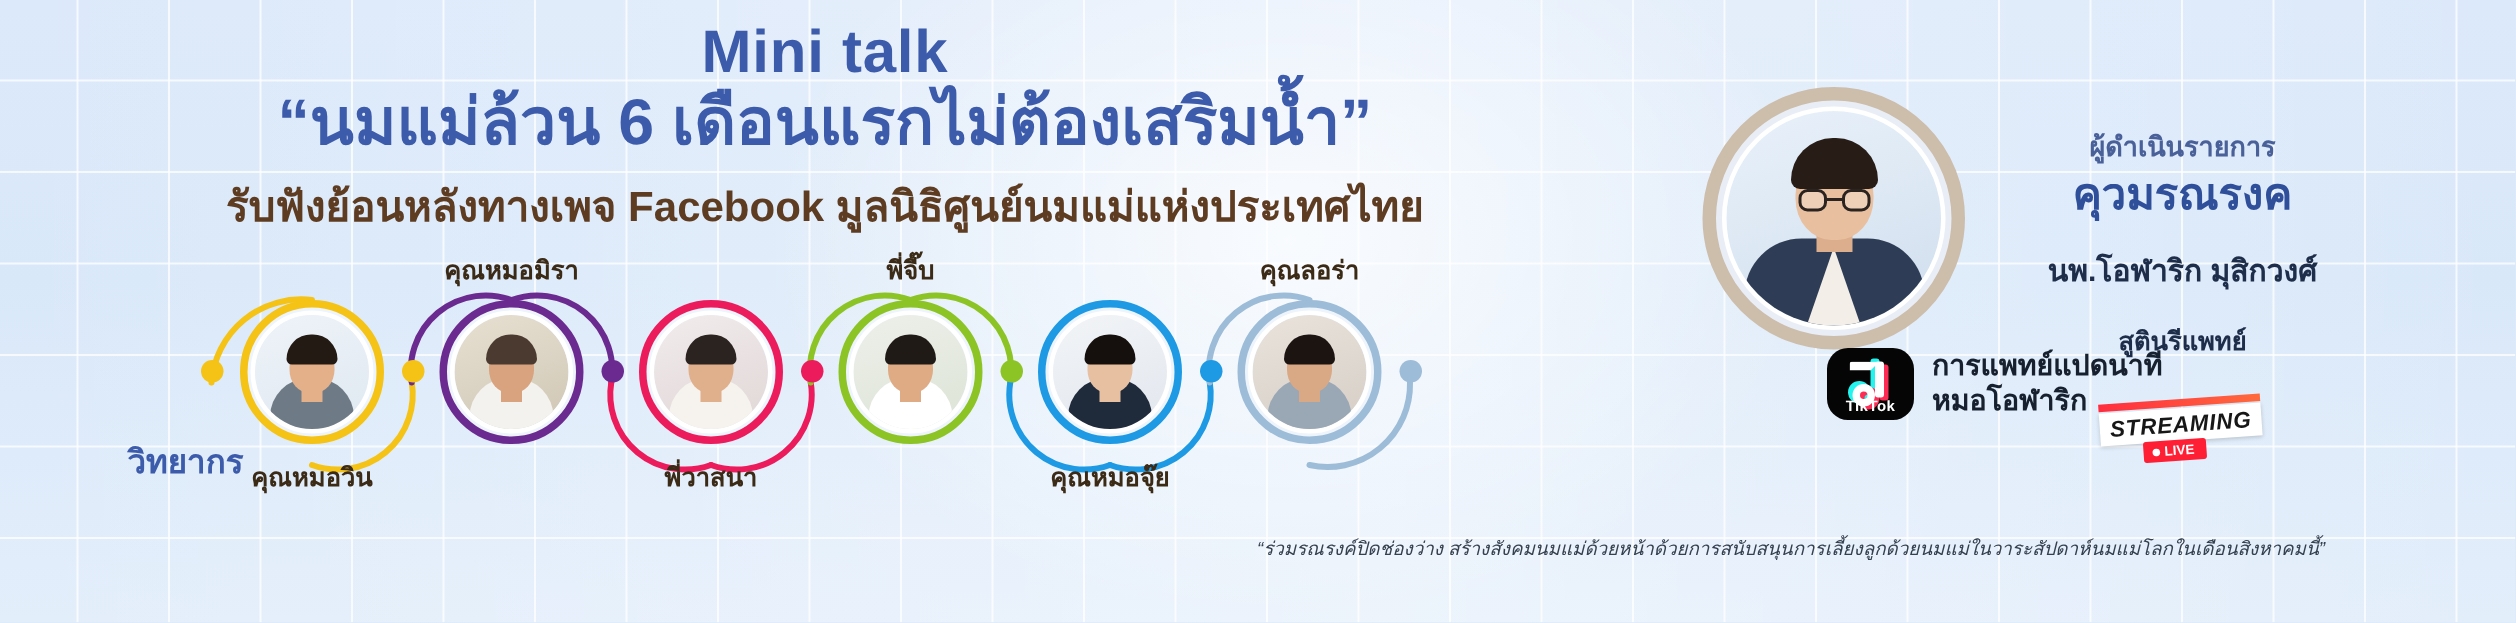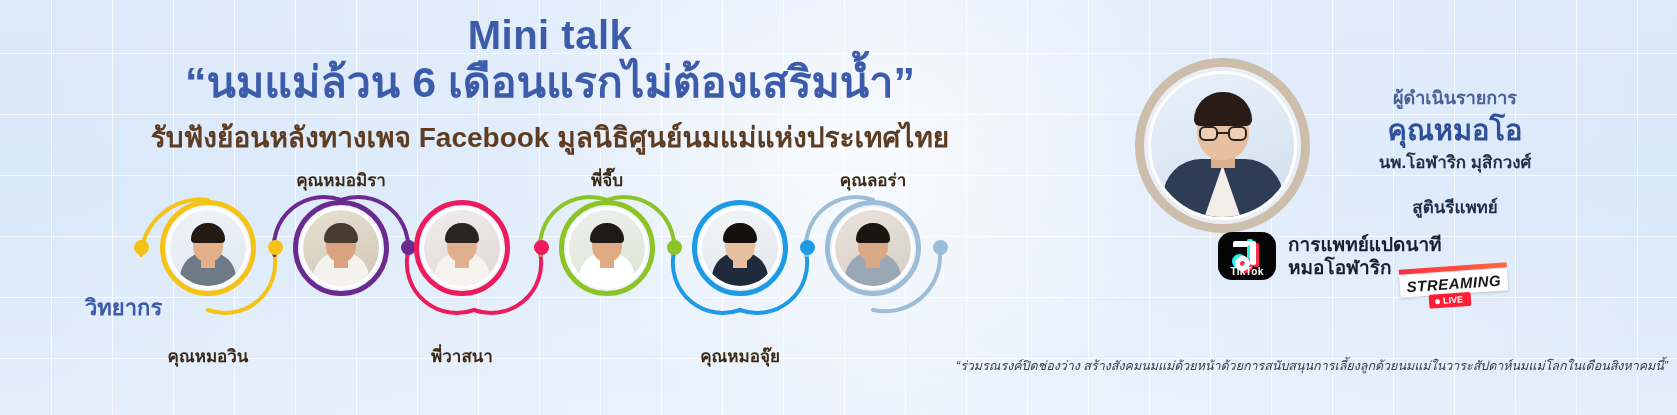--- a/index.html
+++ b/index.html
@@ -67,21 +67,21 @@
   .head{width:30px;height:34px;border-radius:50% 50% 45% 45%;background:var(--skin);top:18px;position:absolute;left:50%;transform:translateX(-50%);}
   .hair{width:34px;height:20px;border-radius:18px 18px 4px 4px;background:var(--hair);top:13px;position:absolute;left:50%;transform:translateX(-50%);}
   .body{width:56px;height:34px;border-radius:26px 26px 0 0;background:var(--cloth);bottom:0;position:absolute;left:50%;transform:translateX(-50%);}
   .neck{width:14px;height:12px;background:var(--skin);top:46px;position:absolute;left:50%;transform:translateX(-50%);}
 
   .lbl{
     position:absolute;width:190px;text-align:center;left:-47px;
     font-size:17px;font-weight:bold;color:#3b2a16;white-space:nowrap;
   }
   .lbl.above{top:-34px;}
-  .lbl.below{top:104px;margin-top:38px;}
+  .lbl.below{top:104px;}
 
   .dot{position:absolute;width:15px;height:15px;border-radius:50%;top:62px;}
 
   #arcs{position:absolute;left:0;top:0;width:1080px;height:175px;}
 
   
   #host{position:absolute;left:1135px;top:58px;width:175px;height:175px;}
   #host .hring{
     position:absolute;inset:0;border-radius:50%;
     border:9px solid #cdbdab;box-sizing:border-box;background:#e9eef6;
@@ -97,21 +97,21 @@
   #host .h-glass i{position:absolute;top:0;width:19px;height:15px;border:2px solid #2b2320;border-radius:6px;box-sizing:border-box;background:rgba(255,255,255,.25);}
   #host .h-glass i.l{left:0;} #host .h-glass i.r{right:0;}
   #host .h-glass b{position:absolute;left:19px;top:6px;width:10px;height:2px;background:#2b2320;}
   #host .h-suit{position:absolute;left:50%;bottom:0;transform:translateX(-50%);width:120px;height:58px;background:#2e3d55;border-radius:38px 38px 0 0;}
   #host .h-shirt{position:absolute;left:50%;bottom:0;transform:translateX(-50%);width:36px;height:52px;background:#f3efe8;clip-path:polygon(50% 0,100% 100%,0 100%);}
   #host .h-neck{position:absolute;left:50%;top:78px;transform:translateX(-50%);width:24px;height:16px;background:#dcae8e;}
 
   #hostinfo{position:absolute;left:1290px;top:88px;width:330px;text-align:center;}
   .hi-role{font-size:18px;color:#4a6099;font-weight:bold;line-height:1.2;}
   .hi-name{font-size:29px;color:#2f4f9a;font-weight:bold;line-height:1.25;margin-top:2px;}
-  .hi-full{font-size:17px;color:#1e2d49;font-weight:bold;line-height:1.3;margin-top:4px;}
+  .hi-full{font-size:20px;color:#1e2d49;font-weight:bold;line-height:1.3;margin-top:20px;}
   .hi-spec{font-size:17px;color:#1e2d49;font-weight:bold;line-height:1.3;margin-top:23px;}
 
   
   #ttrow{position:absolute;left:1218px;top:232px;display:flex;align-items:center;gap:12px;}
   .tt-logo{
     width:58px;height:48px;border-radius:14px;background:#050505;position:relative;overflow:hidden;
     flex:0 0 auto;
   }
   .tt-note{position:absolute;left:17px;top:9px;width:24px;height:30px;}
   .tt-note .stem{position:absolute;right:3px;top:0;width:6px;height:24px;background:#fff;border-radius:2px;}
@@ -139,21 +139,21 @@
     box-shadow:0 1px 3px rgba(0,0,0,.18);
   }
   #stream .slive{
     position:absolute;left:28px;top:27px;background:#ff1f35;color:#fff;
     font-size:9px;font-weight:bold;padding:2px 8px 2px 6px;border-radius:2px;
     display:flex;align-items:center;gap:3px;
   }
   #stream .slive .pip{width:5px;height:5px;border-radius:50%;background:#fff;display:inline-block;}
 
   #footnote{
-    position:absolute;left:838px;top:356px;width:830px;text-align:right;
+    position:absolute;left:838px;top:356px;width:830px;text-align:left;
     font-size:12.5px;font-style:italic;color:#35404f;white-space:nowrap;
   }
 </style>
 </head>
 <body>
 
 <div id="banner">
   <div id="grid"></div>
   <div id="glow"></div>
 
@@ -199,21 +199,21 @@
             <div class="photo">
               <div class="body"></div>
               <div class="neck"></div>
               <div class="head"></div>
               <div class="hair"></div>
             </div>
           </div>
           <div class="lbl above">คุณหมอมิรา</div>
         </div>
         <div class="dot" style="left: 400.5px; background: rgb(107, 42, 143);"></div>
-        <div class="node" style="left: 414px; --c: #ec1c5c; --pg: linear-gradient(160deg,#f2ecec,#e0d6d6); --skin: #e0b08c; --hair: #2a2320; --cloth: #f6f3ef;">
+        <div class="node" style="left: 426px; --c: #ec1c5c; --pg: linear-gradient(160deg,#f2ecec,#e0d6d6); --skin: #e0b08c; --hair: #2a2320; --cloth: #f6f3ef;">
           <div class="ring-outer"></div>
           <div class="ring-inner">
             <div class="photo">
               <div class="body"></div>
               <div class="neck"></div>
               <div class="head"></div>
               <div class="hair"></div>
             </div>
           </div>
           <div class="lbl below">พี่วาสนา</div>
@@ -273,21 +273,21 @@
       <div class="h-glass">
           <i class="l"></i>
           <b></b>
           <i class="r"></i>
         </div>
     </div>
   </div>
 
   <div id="hostinfo">
     <div class="hi-role">ผู้ดำเนินรายการ</div>
-    <div class="hi-name">คุณหมอโอ</div>
+    <div class="hi-name">คุวมรณรงค</div>
     <div class="hi-full">นพ.โอฬาริก มุสิกวงศ์</div>
     <div class="hi-spec">สูตินรีแพทย์</div>
   </div>
 
   <div id="ttrow">
     <div class="tt-logo">
       <div class="tt-cyan">
           <span class="stem"></span>
           <span class="ball"></span>
         </div>

